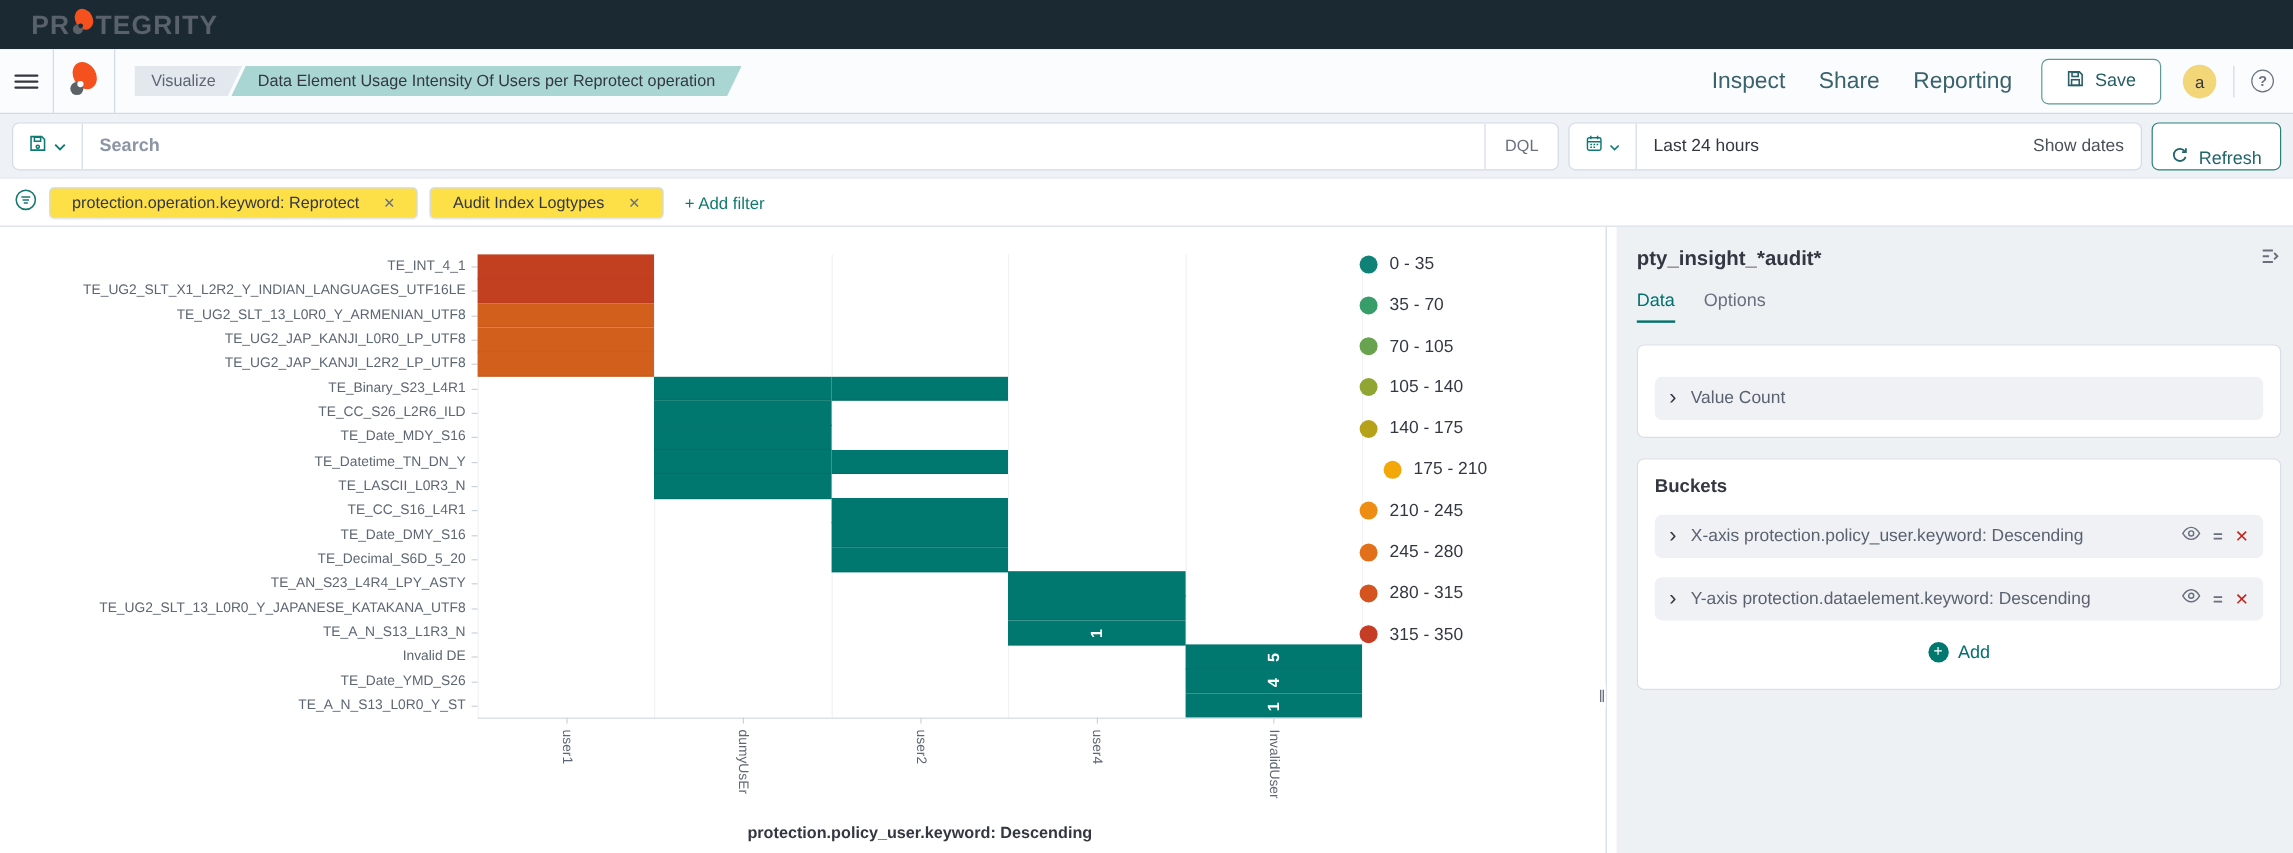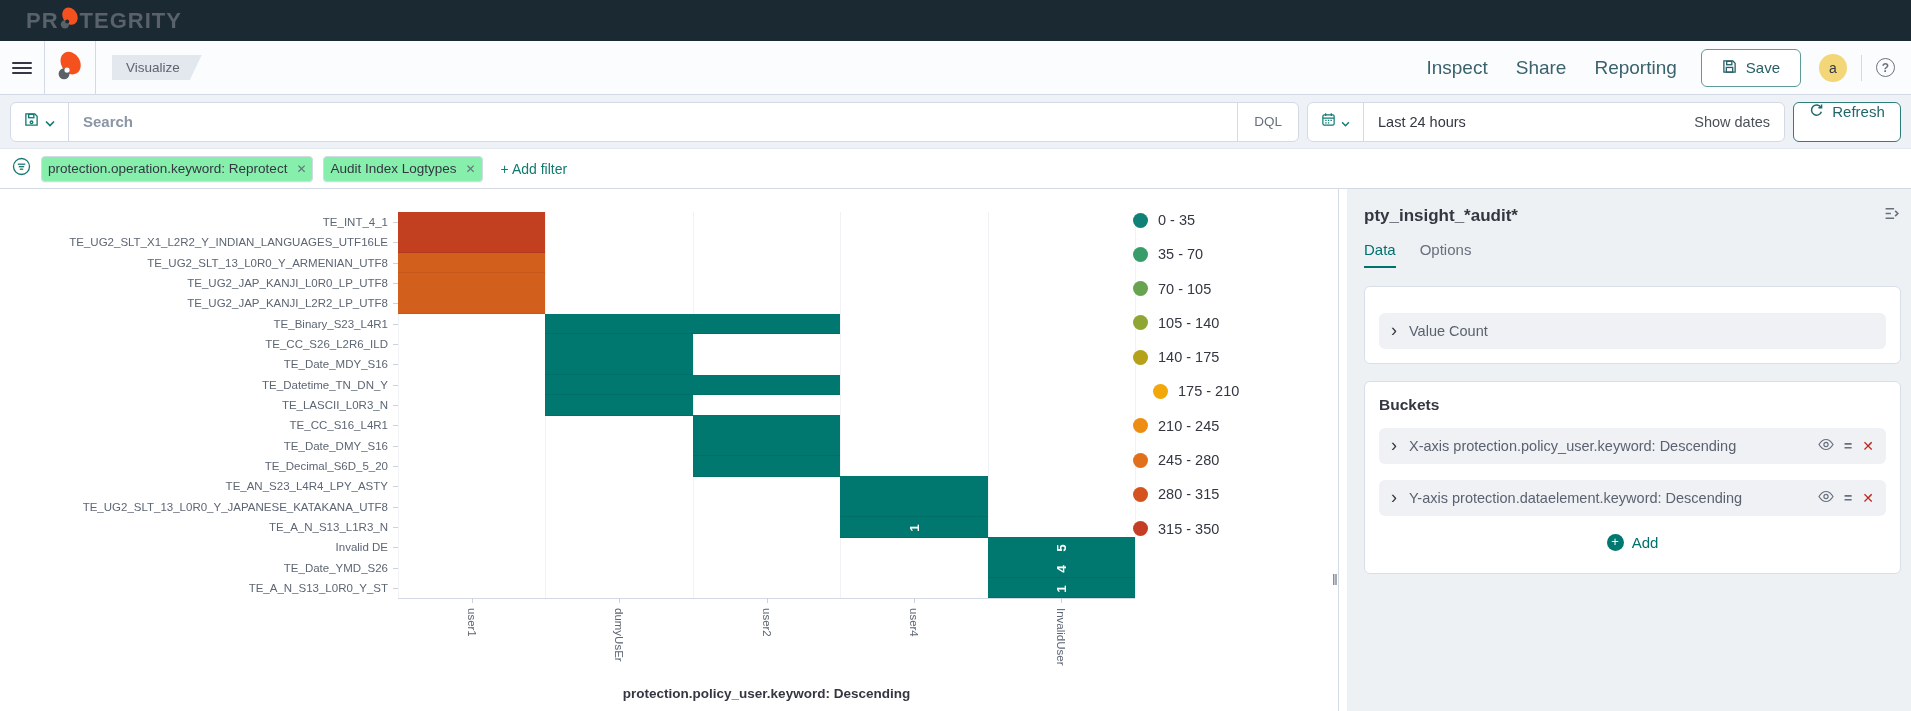--- a/index.html
+++ b/index.html
@@ -37,26 +37,26 @@
   .searchbox { flex:1; height:40px; background:#fff; border:1px solid #d3dae6; border-radius:6px; display:flex; align-items:center; overflow:hidden; }
   .sq-seg { width:58px; height:100%; border-right:1px solid #d3dae6; display:flex; align-items:center; justify-content:center; gap:6px; cursor:pointer; color:#0e7a73; }
   .search-input { flex:1; height:100%; border:0; outline:0; background:transparent; font-family:inherit; font-size:15px; color:#343741; padding:0 14px;font-weight:bold; }
   .search-input::placeholder { color:#8b95a5; }
   .dql-seg { height:100%; padding:0 16px; border-left:1px solid #d3dae6; display:flex; align-items:center; font-size:13.5px; color:#69707d; cursor:pointer; }
   .datebox { width:478px; height:40px; background:#fff; border:1px solid #d3dae6; border-radius:6px; display:flex; align-items:center; overflow:hidden; }
   .cal-seg { width:56px; height:100%; border-right:1px solid #d3dae6; display:flex; align-items:center; justify-content:center; gap:5px; cursor:pointer; color:#0e7a73; }
   .time-label { padding-left:14px; font-size:14.5px; color:#343741; cursor:pointer; }
   .show-dates { margin-left:auto; padding-right:14px; font-size:14.5px; color:#4a5057; cursor:pointer; }
   .refresh-btn { width:108px; height:40px; background:#fff; border:1px solid #2d7f7a; border-radius:6px; color:#21666b;
-                 display:flex; align-items:flex-start; justify-content:center; gap:8px; font-size:15px; cursor:pointer; }
+                 display:flex; align-items:flex-end; justify-content:center; gap:8px; font-size:15px; cursor:pointer; }
 
   
   .filterrow { height:40px; background:#fff; border-bottom:1px solid #d3dae6; display:flex; align-items:center; padding:0 12px; gap:10px; }
-  .pill { height:26px; background:#86efac; border:1px solid #d3dae6; border-radius:4px; box-shadow:0 1px 1px rgba(0,0,0,.05);
-          display:flex; align-items:center; gap:9px; padding:0 6px; font-size:13.5px; color:#343741; cursor:pointer; }
+  .pill { height:26px; background:#fde047; border:1px solid #d3dae6; border-radius:4px; box-shadow:0 1px 1px rgba(0,0,0,.05);
+          display:flex; align-items:center; gap:20px; padding:0 18px; font-size:13.5px; color:#343741; cursor:pointer; }
   .pill .close { color:#69707d; font-size:12px; }
   .add-filter { color:#127a70; font-size:14px; margin-left:8px; cursor:pointer; }
 
   
   .content { display:flex; height:522px; }
   #chart { width:1330px; position:relative; background:#fff; overflow:hidden;padding-left:16px; }
   .resizer { width:17px; position:relative; background:#fff; cursor:col-resize; }
   .resizer .line { position:absolute; left:8px; top:0; bottom:0; width:1px; background:#d3dae6; }
   .resizer .handle { position:absolute; left:2px; top:381px; color:#69707d; font-size:14px; background:#fff; padding:2px 0; }
 
@@ -112,20 +112,21 @@
   <span>
     <svg width="26" height="31" viewBox="0 0 20 25">
       <ellipse cx="10.5" cy="10.5" rx="7.6" ry="9.6" transform="rotate(-30 10.5 10.5)" fill="#f4511f"></ellipse>
       <circle cx="5.2" cy="19.2" r="4.4" fill="#5b6166"></circle>
       <circle cx="7.6" cy="16.2" r="2.1" fill="#fbfcfd"></circle>
     </svg>
   </span>
   <div class="vdiv"></div>
   <div class="crumbs">
     <span class="crumb">Visualize</span>
+    <span class="crumb active">Data Element Usage Intensity Of Users per Reprotect operation</span>
   </div>
   <div class="tb-spacer"></div>
   <div class="tb-actions">
     <span class="tb-link">Inspect</span>
     <span class="tb-link">Share</span>
     <span class="tb-link">Reporting</span>
   </div>
   <button class="save-btn">
     <span>
       <svg width="15" height="15" viewBox="0 0 16 16" fill="none" stroke="#275f66" stroke-width="1.4">

